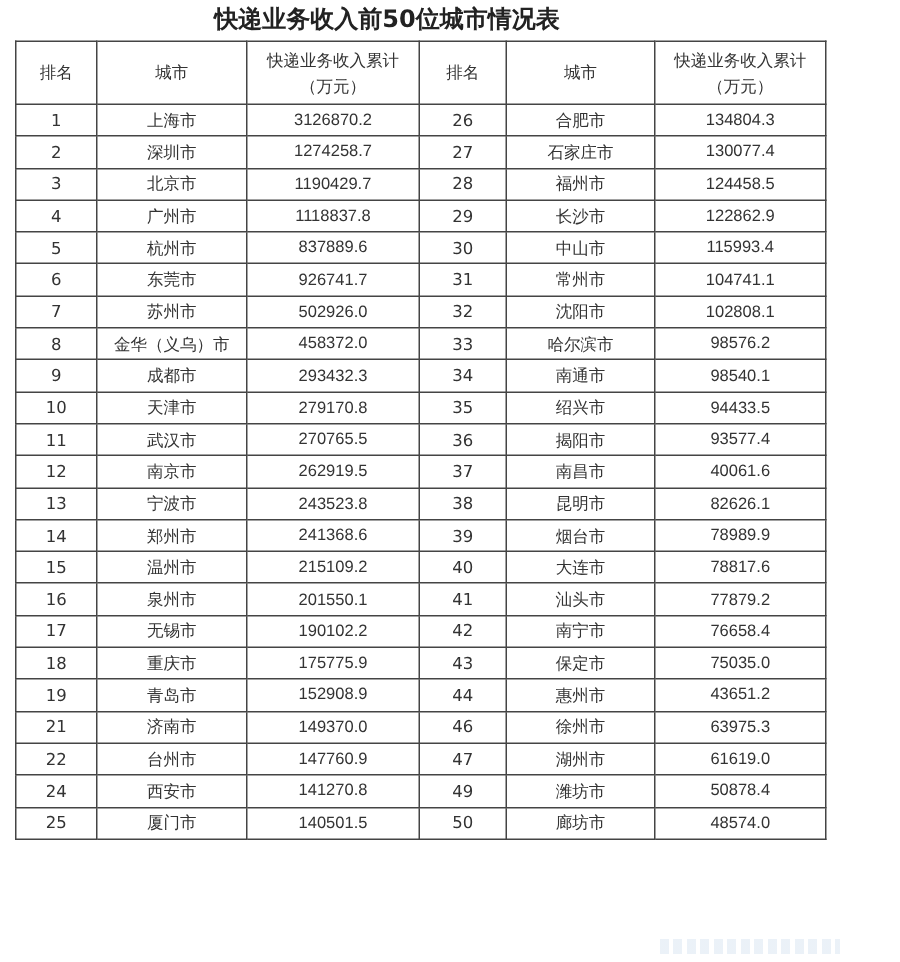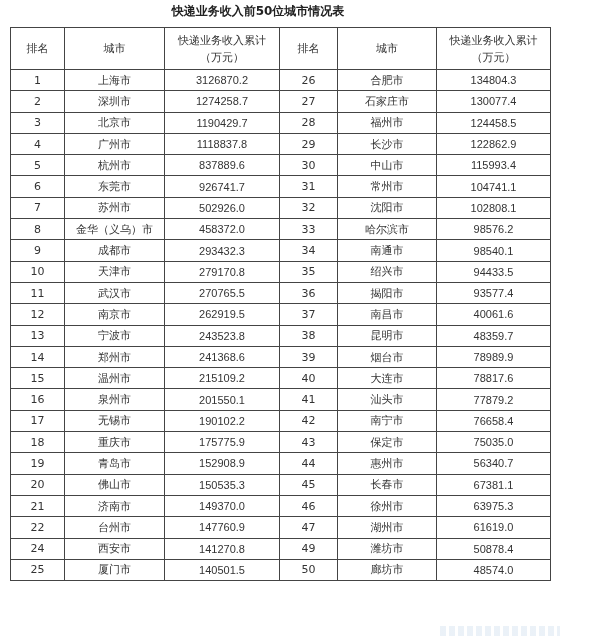--- a/index.html
+++ b/index.html
@@ -2,21 +2,21 @@
 <html><head>
   <meta charset="utf-8">
   <style>
     html, body { margin: 0; padding: 0; background: #ffffff; }
     body {
       width: 600px; height: 641px; position: relative; overflow: hidden;
       font-family: "DejaVu Sans", sans-serif; color: #333333;
     }
     .title {
       position: absolute; top: 3px; left: 0; width: 516px;
-      text-align: center; font-weight: bold; font-size: 12px; color: #222;
+      text-align: center; font-weight: bold; font-size: 16px; color: #222;
     }
     table.main {
       position: absolute; top: 27px; left: 10px;
       border-collapse: collapse; table-layout: fixed;
       width: 540px;
     }
     table.main td, table.main th {
       border: 1.5px solid #444;
       text-align: center; vertical-align: middle;
       font-size: 11px; padding: 0; overflow: hidden; white-space: nowrap;
@@ -157,21 +157,21 @@
         <td>37</td>
         <td>南昌市</td>
         <td class="num">40061.6</td>
       </tr>
       <tr>
         <td>13</td>
         <td>宁波市</td>
         <td class="num">243523.8</td>
         <td>38</td>
         <td>昆明市</td>
-        <td class="num">48359.7</td>
+        <td class="num">82626.1</td>
       </tr>
       <tr>
         <td>14</td>
         <td>郑州市</td>
         <td class="num">241368.6</td>
         <td>39</td>
         <td>烟台市</td>
         <td class="num">78989.9</td>
       </tr>
       <tr>
@@ -205,29 +205,21 @@
         <td>43</td>
         <td>保定市</td>
         <td class="num">75035.0</td>
       </tr>
       <tr>
         <td>19</td>
         <td>青岛市</td>
         <td class="num">152908.9</td>
         <td>44</td>
         <td>惠州市</td>
-        <td class="num">56340.7</td>
-      </tr>
-      <tr>
-        <td>20</td>
-        <td>佛山市</td>
-        <td class="num">150535.3</td>
-        <td>45</td>
-        <td>长春市</td>
-        <td class="num">67381.1</td>
+        <td class="num">43651.2</td>
       </tr>
       <tr>
         <td>21</td>
         <td>济南市</td>
         <td class="num">149370.0</td>
         <td>46</td>
         <td>徐州市</td>
         <td class="num">63975.3</td>
       </tr>
       <tr>

